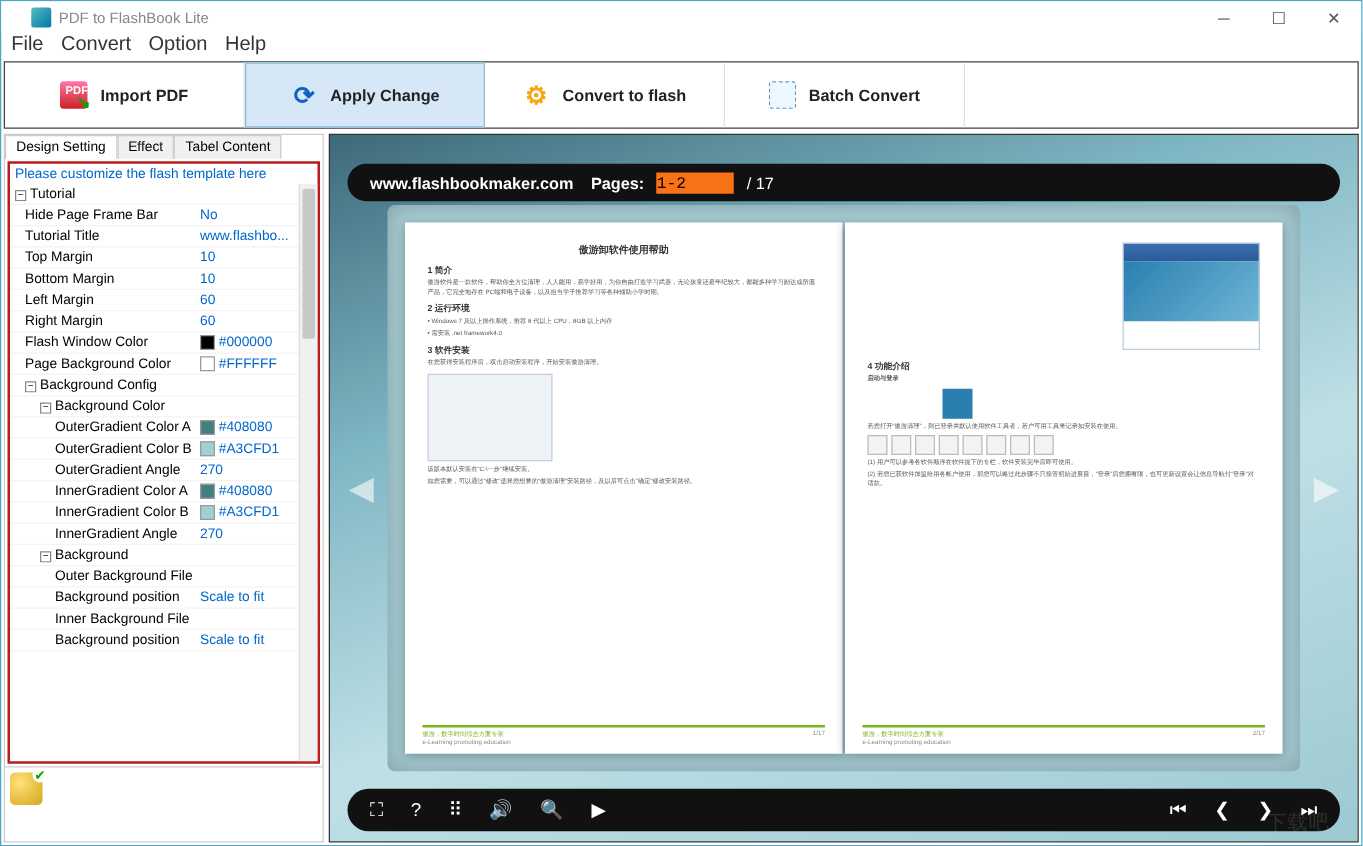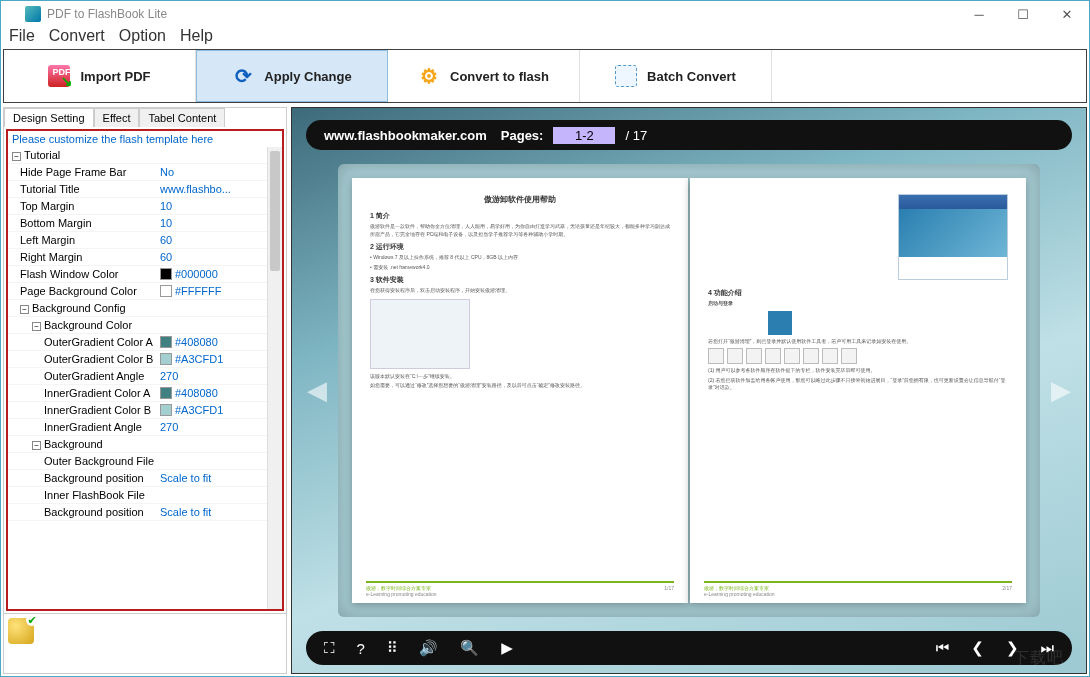--- a/index.html
+++ b/index.html
@@ -9,21 +9,21 @@
   .winctl { margin-left: auto; display:flex; }
   .winctl div { width: 44px; height:26px; display:flex; align-items:center; justify-content:center; color:#555; font-size:13px; }
   .menubar { height:20px; display:flex; gap:14px; padding-left:8px; font-size:16px; color:#333; }
   .menubar span { cursor:default; }
   .toolbar { height:54px; border:1px solid #404040; margin:2px; display:flex; }
   .tbtn { flex: 0 0 auto; width: 192px; display:flex; align-items:center; justify-content:center; gap:10px; border-right:1px solid #e0e0e0; font-size:13px; font-weight:bold; color:#222; cursor:pointer; }
   .tbtn.active { background:#d6e8f7; border:1px solid #8abde0; }
   .tbtn svg, .tbtn .ticon { width:22px; height:22px; }
   .ticon { display:inline-block; border-radius:3px; }
   .main { display:flex; height: calc(100% - 26px - 20px - 58px); }
-  .left { width: 284px; border:1px solid #ccc; margin:2px; display:flex; flex-direction:column; }
+  .left { width: 256px; border:1px solid #ccc; margin:2px; display:flex; flex-direction:column; }
   .tabs { display:flex; font-size:11px; }
   .tab { padding:3px 8px; border:1px solid #ccc; border-bottom:none; background:#f0f0f0; cursor:pointer; }
   .tab.active { background:#fff; }
   .templates { padding:3px 4px; font-size:11px; color:#333; }
   .tmplrow { display:flex; align-items:center; gap:6px; padding:4px 2px; }
   .floatbtn { width:120px; height:40px; border:1px solid #bbb; background:linear-gradient(#fdfdfd,#e8e8e8); display:flex; align-items:center; justify-content:center; gap:8px; font-weight:bold; font-size:15px; cursor:pointer; }
   .smicon { width:30px; height:30px; border:1px solid #ccc; background:linear-gradient(#fdfdfd,#e8e8e8); display:flex; align-items:center; justify-content:center; cursor:pointer; }
   .redbox { border:2px solid #b91c1c; margin:2px; flex:1; display:flex; flex-direction:column; font-size:11px; overflow:hidden; position:relative; }
   .redhdr { padding:2px 4px; color:#06c; }
   .grid { flex:1; overflow-y:auto; overflow-x:hidden; }
@@ -34,22 +34,22 @@
   .indent2 { padding-left:24px; }
   .indent3 { padding-left:36px; }
   .colorchip { width:12px; height:12px; border:1px solid #999; display:inline-block; }
   .exp { width:9px; height:9px; border:1px solid #888; display:inline-flex; align-items:center; justify-content:center; font-size:8px; line-height:1; margin-right:3px; background:#fff; }
   .vscroll { position:absolute; right:0; top:16px; bottom:0; width:15px; background:#f0f0f0; border-left:1px solid #ddd; }
   .vthumb { position:absolute; left:2px; right:2px; top:4px; height:120px; background:#c8c8c8; border-radius:2px; }
   .leftbottom { height:60px; border-top:1px solid #ccc; padding:4px; display:flex; }
   .dbicon { width:26px; height:26px; background:radial-gradient(circle at 30% 30%, #ffe27a, #d4a519); border-radius:4px; position:relative; }
   .dbicon::after { content:"✔"; position:absolute; top:-4px; right:-4px; color:#0a0; font-size:11px; background:#fff; border-radius:50%; width:12px; height:12px; display:flex; align-items:center;justify-content:center; }
   .preview { flex:1; margin:2px; position:relative; background:linear-gradient(160deg,#3d6a7a 0%,#7fb6c3 30%,#bfe0e6 60%,#9cc9d2 100%); border:1px solid #333; overflow:hidden; }
-  .ptop { position:absolute; top:12px; left:14px; right:14px; height:30px; background:#111; border-radius:15px; display:flex; align-items:center; color:#fff; font-size:13px; padding:0 18px; gap:10px; }
-  .pageinput { background:#c4b5fd; color:#000; width:62px; text-align:center; border:none; font-size:13px; padding:1px 0; }
+  .ptop { position:absolute; top:23px; left:14px; right:14px; height:30px; background:#111; border-radius:15px; display:flex; align-items:center; color:#fff; font-size:13px; padding:0 18px; gap:10px; }
+  .pageinput { background:#f97316; color:#000; width:62px; border:none; font-size:13px; padding:1px 0;font-family:Liberation Mono, monospace; }
   .pbot { position:absolute; bottom:8px; left:14px; right:14px; height:34px; background:#111; border-radius:17px; display:flex; align-items:center; color:#fff; padding:0 18px; }
   .pbot .l, .pbot .r { display:flex; gap:22px; align-items:center; }
   .pbot .r { margin-left:auto; }
   .pbot span { font-size:15px; cursor:pointer; }
   .book { position:absolute; top:56px; bottom:56px; left:46px; right:46px; background:#a8cfd6; border-radius:6px; display:flex; padding:14px; gap:2px; box-shadow: inset 0 0 20px rgba(0,0,0,0.25); }
   .page { flex:1; background:#fff; box-shadow:0 2px 8px rgba(0,0,0,.3); padding:16px 18px 8px; font-size:6px; color:#333; position:relative; overflow:hidden; }
   .page h3 { font-size:8px; text-align:center; margin-bottom:6px; }
   .page h4 { font-size:7px; margin:4px 0 2px; font-weight:bold; }
   .page p { font-size:5px; color:#555; line-height:1.5; margin:2px 0; }
   .page .mini { width:100px; height:70px; background:#eef3f7; border:1px solid #ccd; margin:4px 0; }
@@ -209,21 +209,21 @@
           </div>
         <div class="grid-row">
             <div class="gcell1 indent3">Outer Background File</div>
             <div class="gcell2"></div>
           </div>
         <div class="grid-row">
             <div class="gcell1 indent3">Background position</div>
             <div class="gcell2">Scale to fit</div>
           </div>
         <div class="grid-row">
-            <div class="gcell1 indent3">Inner FlashBook File</div>
+            <div class="gcell1 indent3">Inner Background File</div>
             <div class="gcell2"></div>
           </div>
         <div class="grid-row">
             <div class="gcell1 indent3">Background position</div>
             <div class="gcell2">Scale to fit</div>
           </div>
       </div>
     </div>
 
     <div class="leftbottom">

